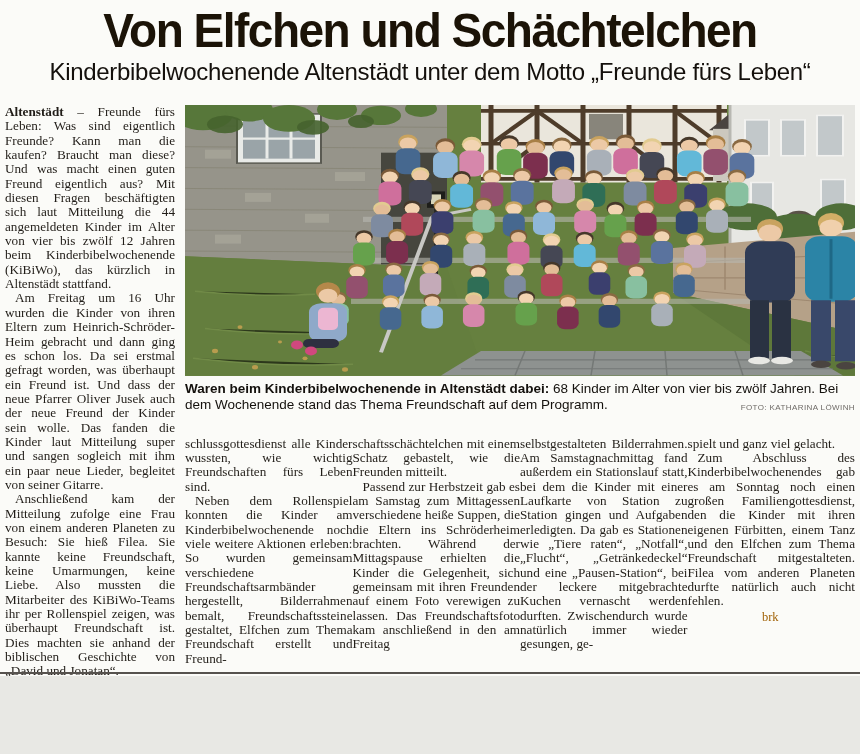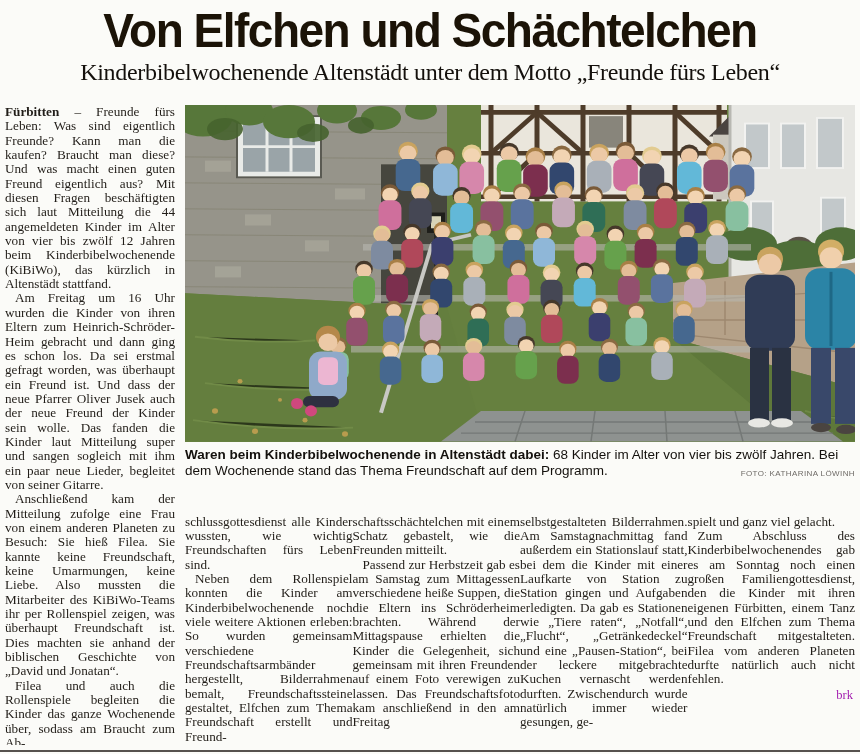--- a/index.html
+++ b/index.html
@@ -1,25 +1,25 @@
 <!DOCTYPE html>
 <html lang="de"><head>
 <meta charset="utf-8">
 <style>
   html,body{margin:0;padding:0;background:#e8e8e4;}
-  .page{position:relative;width:860px;height:754px;margin:0 auto;background:#fbfbf8;
+  .page{position:relative;width:860px;height:676px;margin:0 auto;background:#fbfbf8;
         font-family:"Liberation Serif", serif;color:#211d18;overflow:hidden;}
   .bottom-rule{position:absolute;left:0;right:0;bottom:2px;height:2px;background:#56524e;}
 
   
   .header{position:absolute;top:0;left:0;right:0;text-align:center;}
   .headline{margin:4px 0 0 0;font-family:"Liberation Sans",sans-serif;font-weight:bold;
             font-size:46px;line-height:52px;letter-spacing:-1.5px;color:#1b1307;
             transform:scaleY(1.04);}
-  .subheadline{margin:2px 0 0 0;font-family:Liberation Serif, serif;font-weight:normal;
+  .subheadline{margin:2px 0 0 0;font-family:Liberation Sans, sans-serif;font-weight:normal;
             font-size:24px;line-height:28px;letter-spacing:-0.3px;color:#14100c;}
 
   
   .content{position:absolute;top:105px;left:5px;right:5px;bottom:10px;display:flex;gap:10px;}
   .textcol{flex:none;text-align:justify;font-size:13.2px;line-height:14.35px;
            hyphens:auto;overflow:hidden;}
   .left-col{width:170px;height:640px;}
   .textcol p{margin:0;}
   .textcol p.indent{text-indent:10px;}
   .dateline{font-weight:bold;}
@@ -27,38 +27,38 @@
   .right-area{flex:1;display:flex;flex-direction:column;min-width:0;}
   .photo{margin:0;height:363px;background:#6c8442;overflow:hidden;}
   .photo svg{display:block;width:100%;height:100%;}
 
   .caption{position:relative;margin-top:5px;font-family:"Liberation Sans",sans-serif;
            font-size:13.5px;line-height:16.5px;color:#14110d;min-height:40px;}
   .caption .credit{position:absolute;right:0;top:19px;font-size:8px;letter-spacing:.4px;
            color:#6e6a66;font-weight:normal;}
   .caption .cap-rest{padding-right:0;}
 
-  .bottom-cols{flex:1;display:flex;margin-top:28px;font-family:Liberation Serif, serif;}
+  .bottom-cols{flex:1;display:flex;margin-top:16px;font-family:Liberation Serif, serif;}
   .bottom-cols .col{flex:1;height:100%;}
-  .signature{text-align:right;font-size:12.5px;color:#a21caf;padding-right:2px;margin-top:1px;}
+  .signature{text-align:center;font-size:12.5px;color:#a16207;padding-right:2px;margin-top:1px;}
 </style>
 </head>
 <body>
 
 <div class="page">
 
   <div class="header">
     <h1 class="headline">Von Elfchen und Schächtelchen</h1>
     <h2 class="subheadline">Kinderbibelwochenende Altenstädt unter dem Motto „Freunde fürs Leben“</h2>
   </div>
 
   <div class="content">
 
     <div class="textcol left-col">
-      <p><b class="dateline">Fürbitten</b> <span>– Freunde fürs Leben: Was sind eigentlich Freunde? Kann man die kaufen? Braucht man diese? Und was macht einen guten Freund eigentlich aus? Mit diesen Fragen beschäftigten sich laut Mitteilung die 44 angemeldeten Kinder im Alter von vier bis zwölf 12 Jahren beim Kinderbibelwochenende (KiBiWo), das kürzlich in Altenstädt stattfand.</span></p>
+      <p><b class="dateline">Altenstädt</b> <span>– Freunde fürs Leben: Was sind eigentlich Freunde? Kann man die kaufen? Braucht man diese? Und was macht einen guten Freund eigentlich aus? Mit diesen Fragen beschäftigten sich laut Mitteilung die 44 angemeldeten Kinder im Alter von vier bis zwölf 12 Jahren beim Kinderbibelwochenende (KiBiWo), das kürzlich in Altenstädt stattfand.</span></p>
       <p class="indent">Am Freitag um 16 Uhr wurden die Kinder von ihren Eltern zum Heinrich-Schröder-Heim gebracht und dann ging es schon los. Da sei erstmal gefragt worden, was überhaupt ein Freund ist. Und dass der neue Pfarrer Oliver Jusek auch der neue Freund der Kinder sein wolle. Das fanden die Kinder laut Mitteilung super und sangen sogleich mit ihm ein paar neue Lieder, begleitet von seiner Gitarre.</p>
       <p class="indent">Anschließend kam der Mitteilung zufolge eine Frau von einem anderen Planeten zu Besuch: Sie hieß Filea. Sie kannte keine Freundschaft, keine Umarmungen, keine Liebe. Also mussten die Mitarbeiter des KiBiWo-Teams ihr per Rollenspiel zeigen, was überhaupt Freundschaft ist. Dies machten sie anhand der biblischen Geschichte von „David und Jonatan“.</p>
       <p class="indent">Filea und auch die Rollenspiele begleiten die Kinder das ganze Wochenende über, sodass am Braucht zum Ab-</p>
     </div>
 
     <div class="right-area">
 
       <figure class="photo">
         <svg viewBox="0 0 670 363" preserveAspectRatio="none">
 

